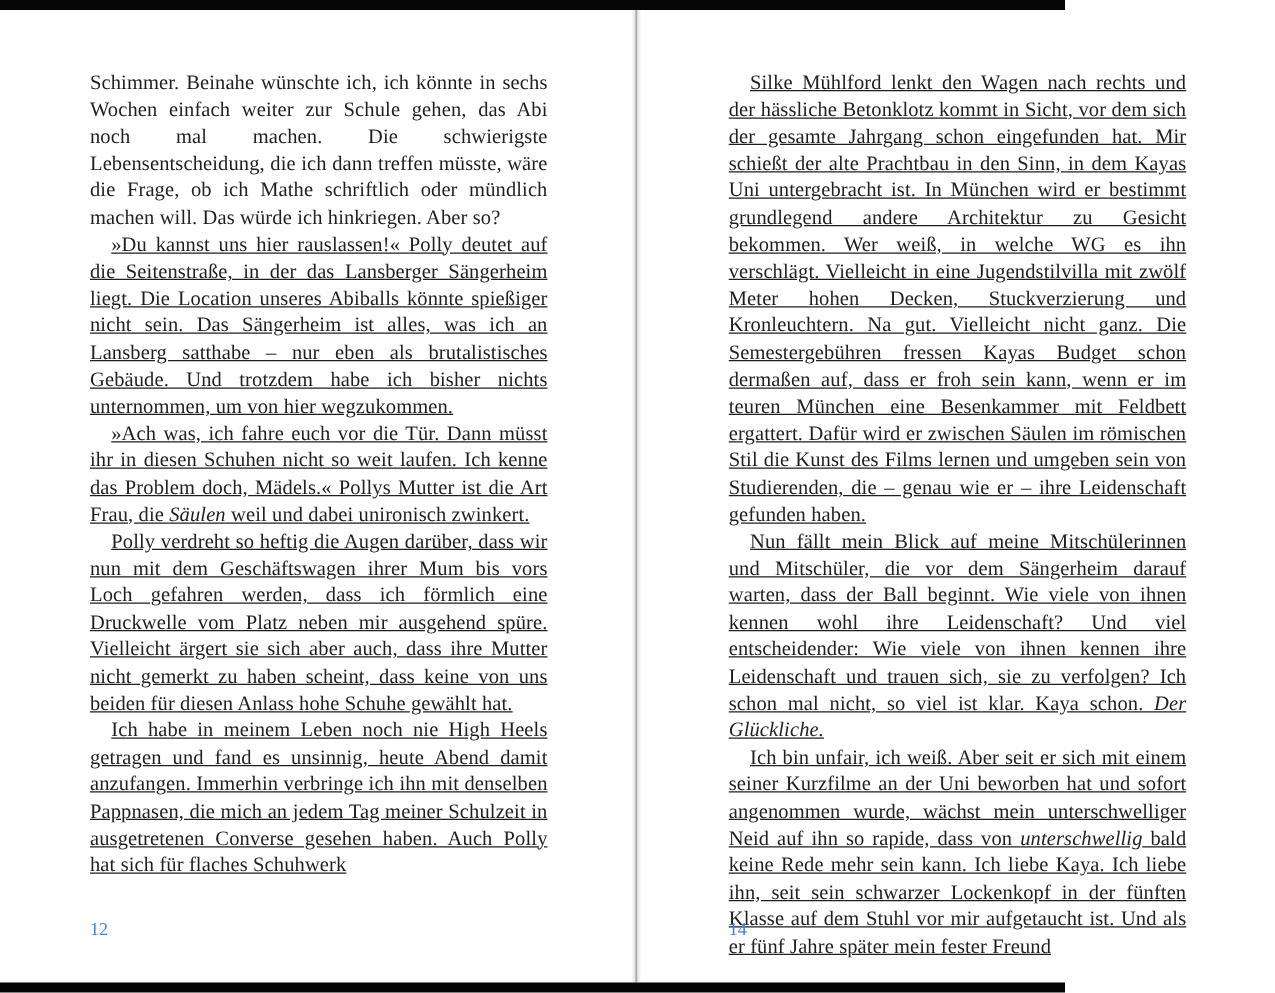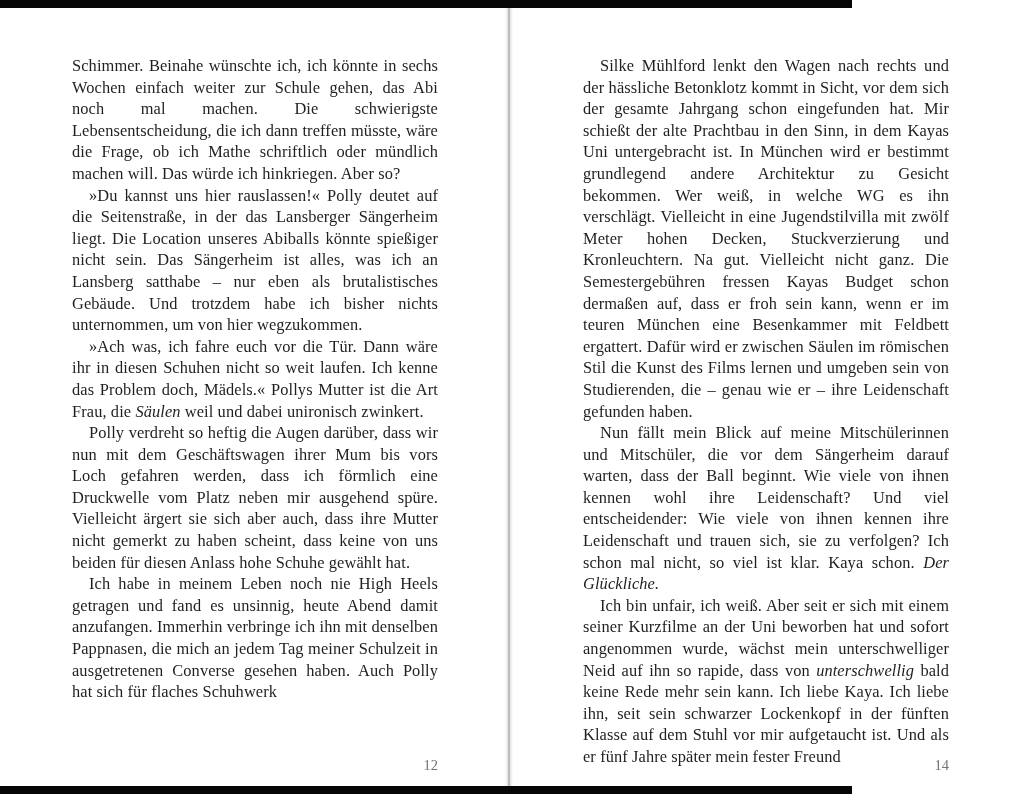--- a/index.html
+++ b/index.html
@@ -53,45 +53,46 @@
     letter-spacing: 0.1px;
   }
   .text-col.left  { left: 72px;  }
   .text-col.right { left: 583px; }
   .para {
     margin: 0;
     padding: 0;
   }
   .para.indent {
     text-indent: 17px;
+    text-decoration: underline;
   }
   .para em {
     font-style: italic;
   }
   .folio {
     position: absolute;
-    top: 757px;
+    top: 736px;
     width: 366px;
-    text-align: right;
+    text-align: left;
     font-size: 14.5px;
-    color: #737373;
+    color: #3b82f6;
   }
   .folio.left  { left: 72px;  }
   .folio.right { left: 583px; }
 </style>
 </head>
 <body>
 
 <div class="spread">
   <div class="edge top"></div>
 
   <div class="text-col left">
       <p class="para"><span>Schimmer. Beinahe wünschte ich, ich könnte in sechs Wochen einfach weiter zur Schule gehen, das Abi noch mal machen. Die schwierigste Lebensentscheidung, die ich dann treffen müsste, wäre die Frage, ob ich Mathe schriftlich oder mündlich machen will. Das würde ich hinkriegen. Aber so?</span></p>
       <p class="para indent"><span>»Du kannst uns hier rauslassen!« Polly deutet auf die Seitenstraße, in der das Lansberger Sängerheim liegt. Die Location unseres Abiballs könnte spießiger nicht sein. Das Sängerheim ist alles, was ich an Lansberg satthabe – nur eben als brutalistisches Gebäude. Und trotzdem habe ich bisher nichts unternommen, um von hier wegzukommen.</span></p>
-      <p class="para indent"><span>»Ach was, ich fahre euch vor die Tür. Dann wäre ihr in diesen Schuhen nicht so weit laufen. Ich kenne das Problem doch, Mädels.« Pollys Mutter ist die Art Frau, die </span><em>Säulen</em><span> weil und dabei unironisch zwinkert.</span></p>
+      <p class="para indent"><span>»Ach was, ich fahre euch vor die Tür. Dann müsst ihr in diesen Schuhen nicht so weit laufen. Ich kenne das Problem doch, Mädels.« Pollys Mutter ist die Art Frau, die </span><em>Säulen</em><span> weil und dabei unironisch zwinkert.</span></p>
       <p class="para indent"><span>Polly verdreht so heftig die Augen darüber, dass wir nun mit dem Geschäftswagen ihrer Mum bis vors Loch gefahren werden, dass ich förmlich eine Druckwelle vom Platz neben mir ausgehend spüre. Vielleicht ärgert sie sich aber auch, dass ihre Mutter nicht gemerkt zu haben scheint, dass keine von uns beiden für diesen Anlass hohe Schuhe gewählt hat.</span></p>
       <p class="para indent"><span>Ich habe in meinem Leben noch nie High Heels getragen und fand es unsinnig, heute Abend damit anzufangen. Immerhin verbringe ich ihn mit denselben Pappnasen, die mich an jedem Tag meiner Schulzeit in ausgetretenen Converse gesehen haben. Auch Polly hat sich für flaches Schuhwerk</span></p>
     </div>
 
   <div class="folio left">12</div>
 
   <div class="gutter"></div>
 
   <div class="text-col right">
       <p class="para indent"><span>Silke Mühlford lenkt den Wagen nach rechts und der hässliche Betonklotz kommt in Sicht, vor dem sich der gesamte Jahrgang schon eingefunden hat. Mir schießt der alte Prachtbau in den Sinn, in dem Kayas Uni untergebracht ist. In München wird er bestimmt grundlegend andere Architektur zu Gesicht bekommen. Wer weiß, in welche WG es ihn verschlägt. Vielleicht in eine Jugendstilvilla mit zwölf Meter hohen Decken, Stuckverzierung und Kronleuchtern. Na gut. Vielleicht nicht ganz. Die Semestergebühren fressen Kayas Budget schon dermaßen auf, dass er froh sein kann, wenn er im teuren München eine Besenkammer mit Feldbett ergattert. Dafür wird er zwischen Säulen im römischen Stil die Kunst des Films lernen und umgeben sein von Studierenden, die – genau wie er – ihre Leidenschaft gefunden haben.</span></p>

